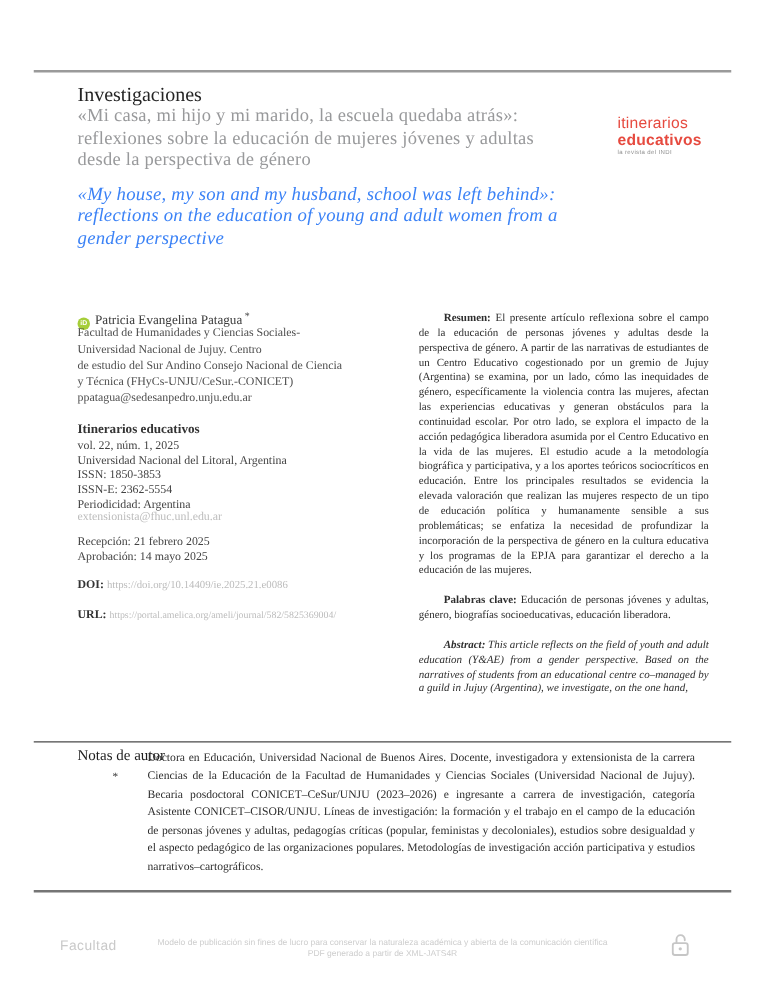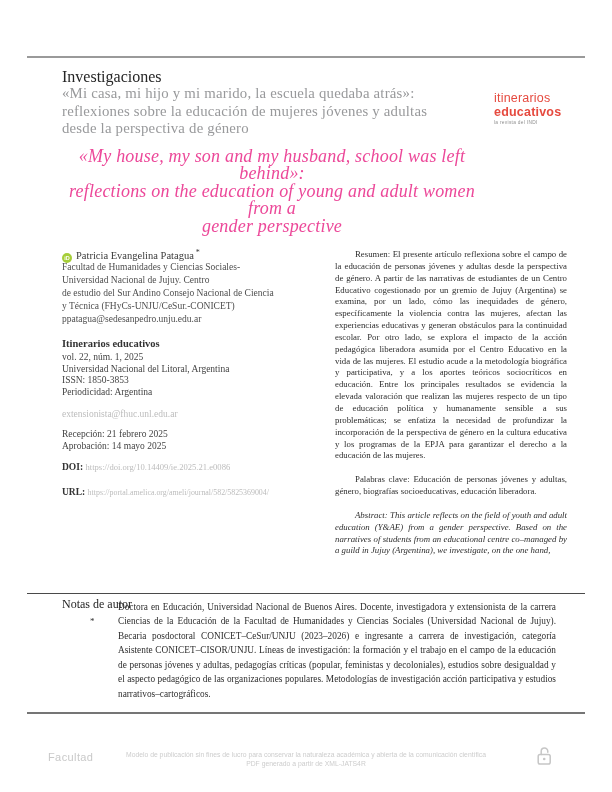--- a/index.html
+++ b/index.html
@@ -11,21 +11,21 @@
   .rule{position:absolute;left:27px;width:558px;}
   .rule-top{top:56px;height:2px;background:#9a9a9a;}
   .rule-notes{top:593px;height:1px;background:#4a4a4a;}
   .rule-bottom{top:712px;height:2px;background:#757575;}
 
   .section-label{position:absolute;left:62px;top:68px;font-size:16px;color:#252525;}
 
   .title-es{position:absolute;left:62px;top:85px;width:420px;
     font-size:14.8px;line-height:17.6px;color:#98999b;letter-spacing:.2px;}
   .title-en{position:absolute;left:62px;top:148px;width:420px;
-    font-size:18px;line-height:17.4px;color:#ec4899;font-style:italic;letter-spacing:.2px;text-align:center;}
+    font-size:15px;line-height:17.4px;color:#3b82f6;font-style:italic;letter-spacing:.2px;}
 
   .logo{position:absolute;left:494px;top:92px;font-family:"Liberation Sans",sans-serif;line-height:1;}
   .logo-l1{font-size:12.5px;color:#e64a3f;font-weight:400;letter-spacing:.2px;}
   .logo-l2{font-size:12.5px;color:#e64a3f;font-weight:700;margin-top:1px;letter-spacing:.2px;}
   .logo-l3{font-size:4.8px;color:#8f8f8f;margin-top:3px;letter-spacing:.3px;}
 
   .author-row{position:absolute;left:62px;top:248px;font-size:10.5px;color:#3a3a3a;}
   .orcid{display:inline-block;width:10px;height:10px;border-radius:50%;background:#a6ce39;
     color:#fff;font-family:"Liberation Sans",sans-serif;font-size:5.5px;font-weight:700;
     text-align:center;line-height:10px;vertical-align:-1px;margin-right:4px;}
@@ -42,21 +42,21 @@
   .dates{position:absolute;left:62px;top:429px;font-size:9.5px;line-height:11.7px;color:#434343;}
 
   .doi-row{position:absolute;left:62px;top:462px;font-size:9.5px;color:#333;}
   .url-row{position:absolute;left:62px;top:487px;font-size:9.5px;color:#333;}
   .row-label{font-weight:700;}
   .grey-link{color:#bcbcbc;text-decoration:none;font-size:8.6px;}
   .url-row .grey-link{font-size:7.9px;}
 
   .right-col{position:absolute;left:335px;top:249px;width:232px;}
   .right-col p{margin:0;text-align:justify;font-size:8.8px;line-height:11.85px;color:#2e2e2e;}
-  .right-col .lbl{font-weight:400;padding-left:20px;}
+  .right-col .lbl{font-weight:700;padding-left:20px;}
   .kw{margin-top:12px !important;}
   .abs-en{margin-top:12px !important;font-style:italic;}
   .abs-en .lbl{font-style:italic;}
 
   .notes-heading{position:absolute;left:62px;top:597px;font-size:12px;font-weight:400;color:#1e1e1e;}
   .note-mark{position:absolute;left:90px;top:616px;font-size:9px;color:#333;}
   .note-text{position:absolute;left:118px;top:600px;width:438px;text-align:justify;
     font-size:9.3px;line-height:14.45px;color:#2e2e2e;}
 
   .footer-brand{position:absolute;left:48px;top:751px;font-family:"Liberation Sans",sans-serif;
@@ -102,20 +102,21 @@
     <div>de estudio del Sur Andino Consejo Nacional de Ciencia</div>
     <div>y Técnica (FHyCs-UNJU/CeSur.-CONICET)</div>
     <a class="affil-email" href="#">ppatagua@sedesanpedro.unju.edu.ar</a>
   </div>
 
   <div class="journal-name">Itinerarios educativos</div>
   <div class="journal-info">
     <div>vol. 22, núm. 1, 2025</div>
     <div>Universidad Nacional del Litoral, Argentina</div>
     <div>ISSN: 1850-3853</div>
+    <div>ISSN-E: 2362-5554</div>
     <div>Periodicidad: Argentina</div>
   </div>
   <a class="journal-email" href="#">extensionista@fhuc.unl.edu.ar</a>
 
   <div class="dates">
     <div>Recepción: 21 febrero 2025</div>
     <div>Aprobación: 14 mayo 2025</div>
   </div>
 
   <div class="doi-row">

